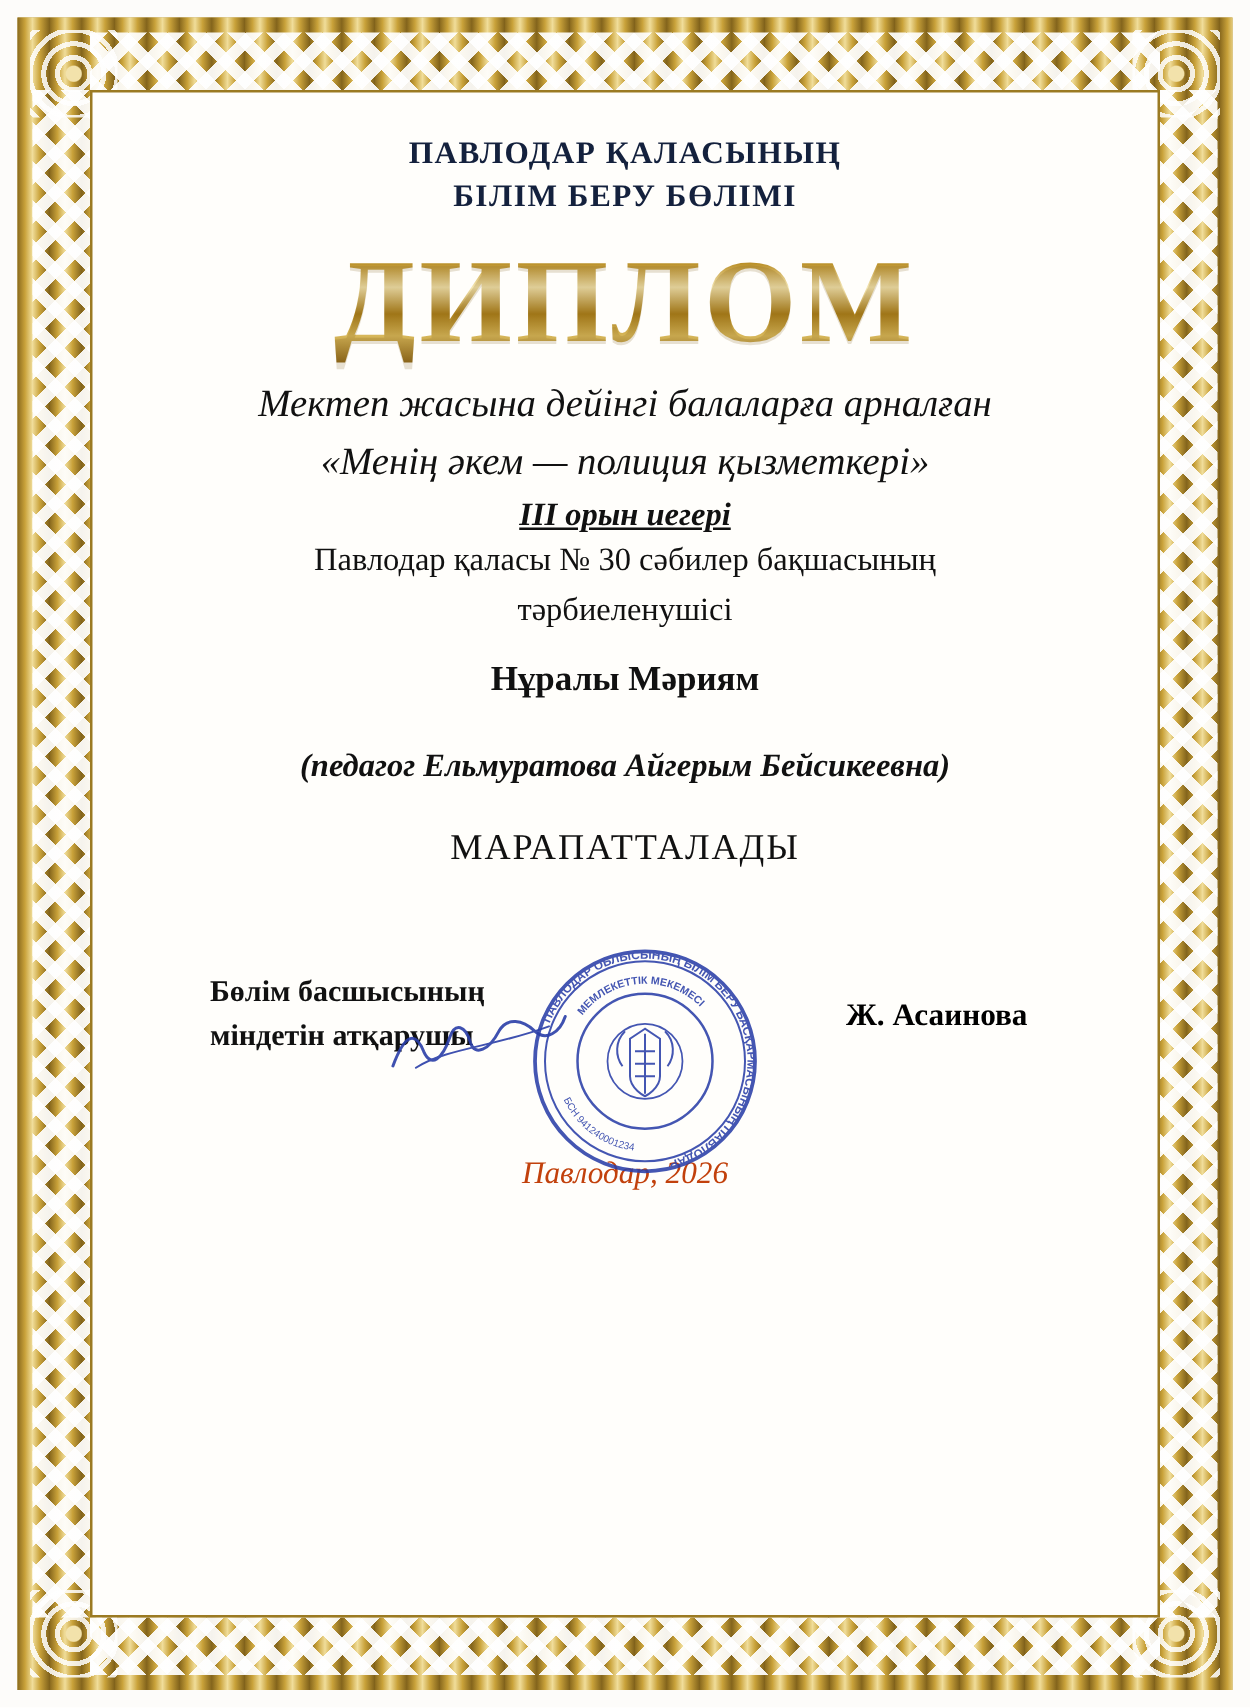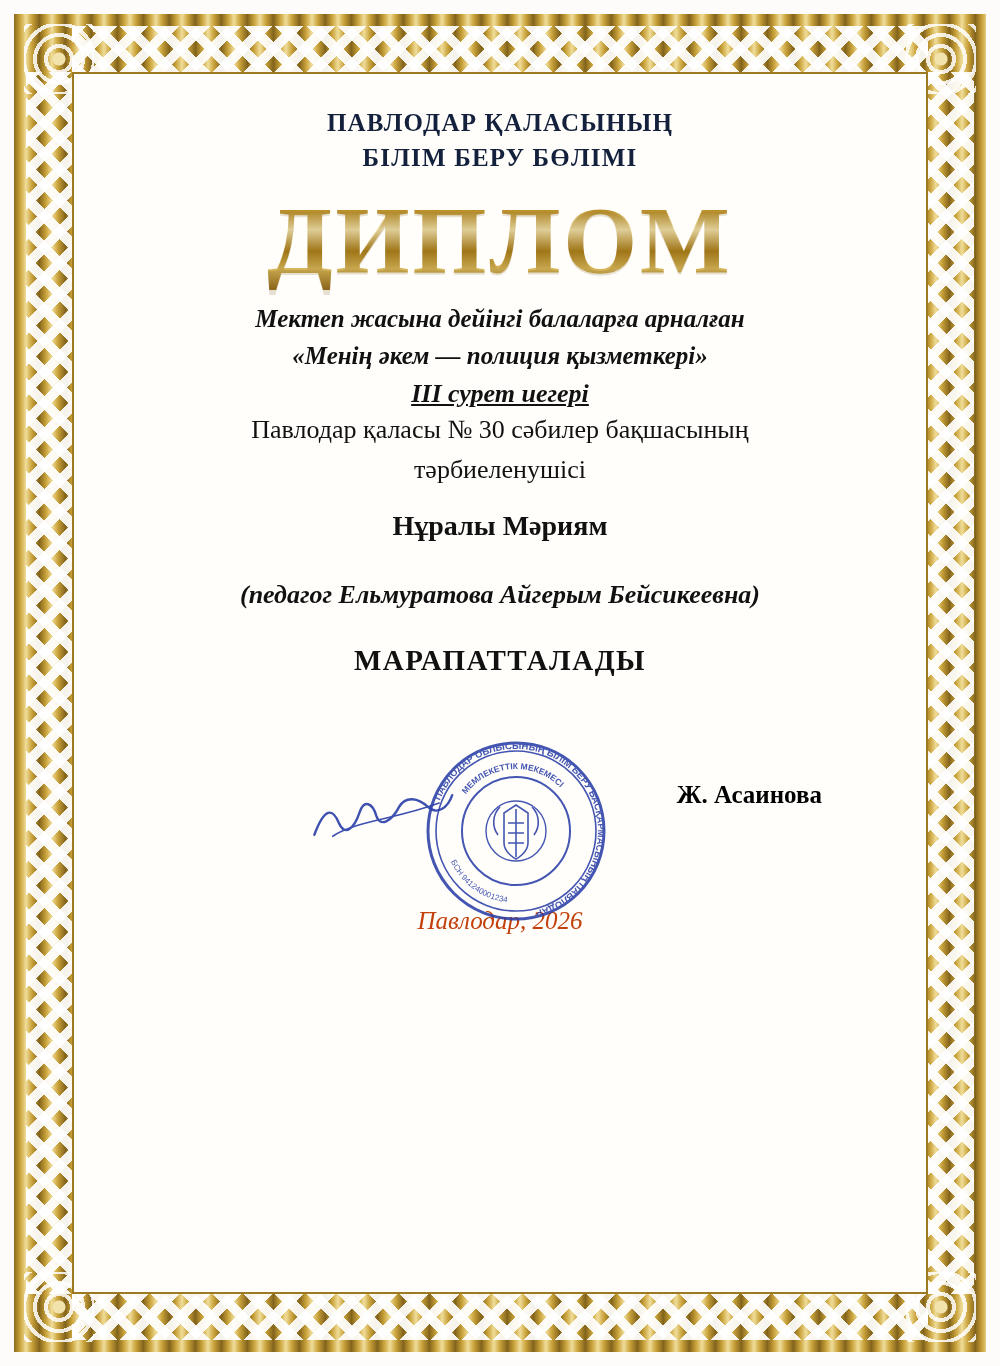--- a/index.html
+++ b/index.html
@@ -139,22 +139,22 @@
     color: transparent;
     text-shadow: 0 2px 0 rgba(120,90,20,0.18);
   }
 
   .body-block {
     margin-top: 10px;
     color: #111;
   }
   .line-italic-bold {
     font-style: italic;
-    font-weight: bold;
-    font-size: 25px;
+    font-weight: normal;
+    font-size: 31px;
     line-height: 1.5;
   }
   .place-line {
     font-style: italic;
     font-weight: bold;
     font-size: 26px;
     text-decoration: underline;
     display: inline-block;
     margin-top: 4px;
   }
@@ -168,21 +168,21 @@
     font-size: 28px;
     margin-top: 22px;
   }
   .teacher-line {
     font-style: italic;
     font-weight: bold;
     font-size: 26px;
     margin-top: 38px;
   }
   .awarded {
-    font-weight: bold;
+    font-weight: normal;
     font-size: 29px;
     letter-spacing: 1.5px;
     margin-top: 34px;
     text-align: center;
   }
 
   
   .sign-row {
     position: relative;
     margin-top: 54px;
@@ -255,29 +255,33 @@
     <div class="org-line">
       <div>ПАВЛОДАР ҚАЛАСЫНЫҢ</div>
       <div>БІЛІМ БЕРУ БӨЛІМІ</div>
     </div>
 
     <div class="diploma-title">ДИПЛОМ</div>
 
     <div class="body-block">
       <div class="line-italic-bold">Мектеп жасына дейінгі балаларға арналған</div>
       <div class="line-italic-bold">«Менің әкем — полиция қызметкері»</div>
-      <div><span class="place-line">III сурет иегері</span></div>
+      <div><span class="place-line">III орын иегері</span></div>
       <div class="line-italic">Павлодар қаласы № 30  сәбилер бақшасының</div>
       <div class="line-italic">тәрбиеленушісі</div>
       <div class="winner-name">Нұралы Мәриям</div>
       <div class="teacher-line">(педагог Ельмуратова Айгерым Бейсикеевна)</div>
       <div class="awarded">МАРАПАТТАЛАДЫ</div>
     </div>
 
     <div class="sign-row">
+      <div class="sign-left">
+        <div>Бөлім басшысының</div>
+        <div>міндетін атқарушы</div>
+      </div>
 
       <div class="handwriting">
         <svg viewBox="0 0 150 44" width="150" height="44" aria-hidden="true">
           <path d="M4 34 C18 8, 26 10, 30 26 C34 40, 44 34, 52 18 C58 6, 66 10, 68 24 C70 36, 82 32, 92 18 C100 8, 112 12, 120 22 C128 32, 140 26, 146 14" fill="none" stroke="#2b3fa8" stroke-width="2.4" stroke-linecap="round"></path>
           <path d="M22 38 C48 26, 86 30, 132 20" fill="none" stroke="#2b3fa8" stroke-width="1.6" stroke-linecap="round"></path>
         </svg>
       </div>
 
       <div class="stamp">
         <svg viewBox="0 0 200 200" width="200" height="200" aria-hidden="true">

